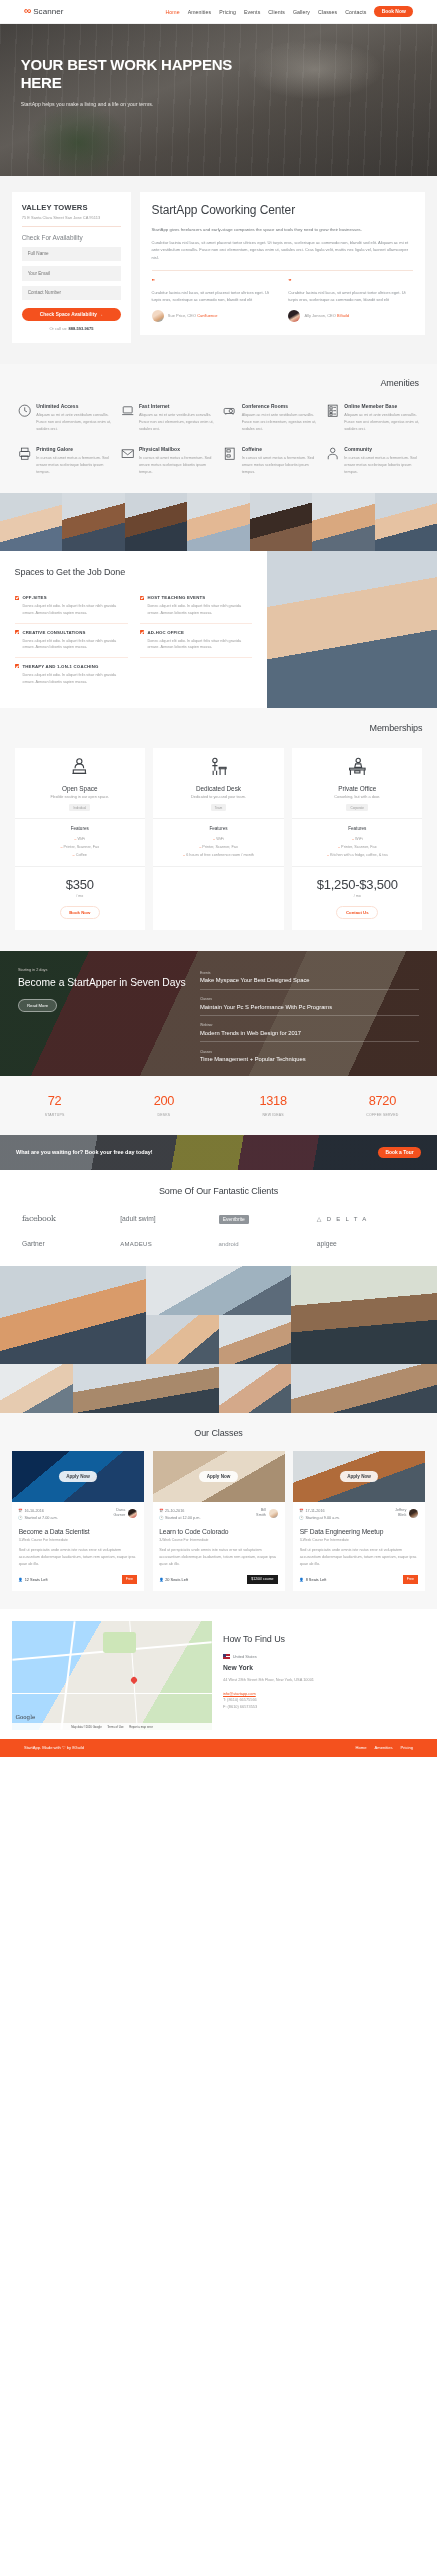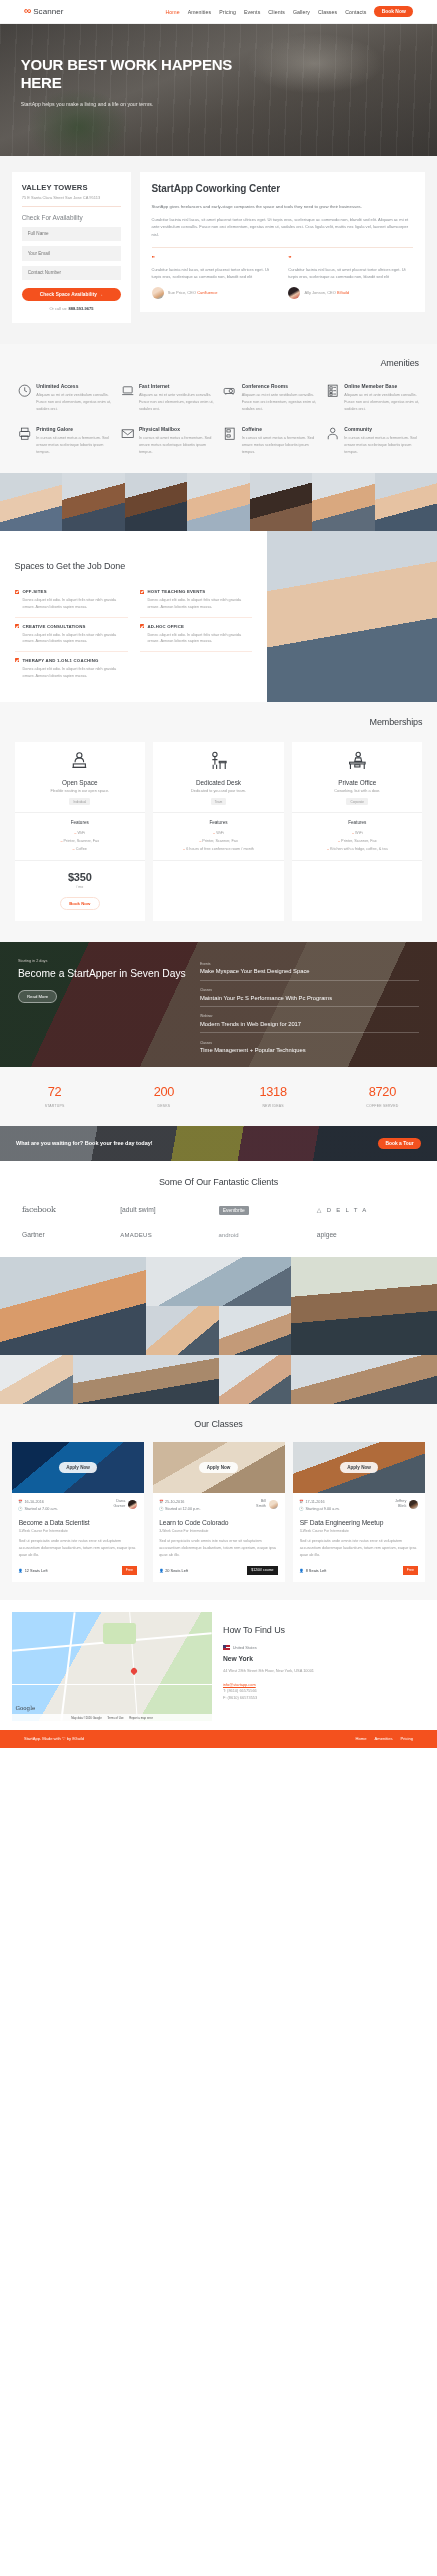--- a/index.html
+++ b/index.html
@@ -26,21 +26,21 @@
   }
   .nav-links a.active { color: #f4511e; }
   .btn-orange {
     background: #f4511e; color: #fff; border-radius: 12px; border: none;
     font-size: 4.9px; padding: 3px 7.3px; font-weight: 700; cursor: pointer;
     font-family: "Liberation Sans", sans-serif;
   }
 
   
   .hero {
-    height: 132px; position: relative; overflow: hidden;
+    height: 152px; position: relative; overflow: hidden;
     background:
       linear-gradient(rgba(35,32,30,.55), rgba(35,32,30,.6)),
       linear-gradient(160deg,#6d6a66 0%,#98938c 22%,#b9b3aa 40%,#8e877e 60%,#5d5a56 100%);
   }
   .hero:after{
     content:""; position:absolute; inset:0;
     background:
       radial-gradient(ellipse 73px 55px at 18% 78%, rgba(40,70,35,.55), transparent 70%),
       radial-gradient(ellipse 97px 43px at 72% 30%, rgba(200,195,185,.35), transparent 70%),
       repeating-linear-gradient(92deg, rgba(255,255,255,.05) 0 1.2px, transparent 1.2px 16px);
@@ -66,21 +66,21 @@
   }
   .submit {
     width: 100%; background: #f4511e; color: #fff; border: none; border-radius: 12px;
     height: 13.4px; font-size: 4.7px; font-weight: 700; margin-top: 2.4px; cursor: pointer;
     font-family: "Liberation Sans", sans-serif; letter-spacing: 0.1px;
   }
   .callus { text-align: center; font-size: 4px; color: #9b9b9b; margin-top: 4.9px; }
   .callus b { color: #3d4146; }
 
   .about-card { background: #fff; flex: 1; padding: 11px 12px 13.4px; }
-  .about-card h2 { font-size: 10px; font-weight: 700; color: #3d4146; letter-spacing: -0.1px; }
+  .about-card h2 { font-size: 12px; font-weight: 400; color: #3d4146; letter-spacing: -0.1px; }
   .about-card .lead { font-size: 4.3px; color: #6f7478; margin-top: 8.5px; line-height: 1.7; }
   .about-card .body { font-size: 4.1px; color: #8a8f94; margin-top: 6px; line-height: 1.85; }
   .hr-soft { height:0.6px; background:#f6e3d9; margin:8.5px 0 0; }
   .quotes { display: flex; gap: 12px; margin-top: 8.5px; }
   .quote { flex: 1; }
   .qmark { color: #f4511e; font-size: 6.7px; font-weight: 700; line-height: 1; }
   .quote p { font-size: 4px; color: #8a8f94; line-height: 1.85; margin-top: 3px; }
   .person { display: flex; align-items: center; gap: 4.3px; margin-top: 6px; }
   .avatar { width: 12px; height: 12px; border-radius: 50%; flex: none; }
   .avatar.a1 { background: linear-gradient(150deg,#f3d9c4 40%,#d8a377 70%,#6aa6c9); }
@@ -104,21 +104,21 @@
   .ps1{background:linear-gradient(165deg,#cfd6db 0 38%,#e8c9ad 38% 66%,#5b6f87 66%);}
   .ps2{background:linear-gradient(165deg,#d5dbe0 0 36%,#8a5a3c 36% 62%,#3f4d5e 62%);}
   .ps3{background:linear-gradient(165deg,#cdd4da 0 34%,#6b4630 34% 60%,#2f3a47 60%);}
   .ps4{background:linear-gradient(165deg,#d8dde1 0 36%,#e3b894 36% 64%,#9fb0c0 64%);}
   .ps5{background:linear-gradient(165deg,#d2d8dd 0 35%,#3a2b24 35% 62%,#7e5c46 62%);}
   .ps6{background:linear-gradient(165deg,#dbe0e4 0 37%,#d9a87f 37% 65%,#5d6b7a 65%);}
   .ps7{background:linear-gradient(165deg,#ced5db 0 36%,#e6c2a2 36% 63%,#46586b 63%);}
 
   
   .spaces { display: flex; background: #fff; }
-  .spaces-left { width: 267px; padding: 16px 14.6px 17px; margin-top: 14px; }
+  .spaces-left { width: 267px; padding: 16px 14.6px 17px; }
   .spaces-left h2 { font-size: 9px; font-weight: 400; color: #3d4146; letter-spacing: -0.1px; }
   .sp-grid { display: grid; grid-template-columns: 1fr 1fr; gap: 0 12px; margin-top: 13.4px; }
   .sp-item { padding: 5.5px 0 6px; border-bottom: 0.6px solid #fbe9e1; }
   .sp-head { display: flex; align-items: center; gap: 3.6px; }
   .sp-check { width: 4.3px; height: 4.3px; background: #f4511e; border-radius: 0.6px; position: relative; flex: none;}
   .sp-check:after{content:"";position:absolute;left:1.1px;top:0.6px;width:1.3px;height:2.4px;border:solid #fff;border-width:0 0.7px 0.7px 0;transform:rotate(42deg);}
   .sp-head h5 { font-size: 4.3px; color: #3d4146; font-weight: 700; letter-spacing: 0.2px; }
   .sp-item p { font-size: 3.8px; color: #9b9b9b; line-height: 1.8; margin-top: 3px; padding-left: 8px; }
   .spaces-right { flex: 1; background: linear-gradient(170deg,#cdd5dc 0 30%,#e4c4a6 30% 58%,#566a7d 58%); }
 
@@ -131,21 +131,21 @@
   .plan h4 { font-size: 6.4px; font-weight: 400; color: #3d4146; margin-top: 4.9px; }
   .plan .sub { font-size: 3.8px; color: #9b9b9b; margin-top: 3px; }
   .tag { display: inline-block; background: #f0f0f0; color: #9b9b9b; font-size: 3px;
          padding: 1.2px 4.3px; border-radius: 1.2px; margin-top: 5.5px; }
   .plan-mid { border-top: 0.6px solid #f0f0f0; border-bottom: 0.6px solid #f0f0f0; padding: 6.7px 4.9px 8px; }
   .plan-mid .ft { font-size: 4.6px; color: #3d4146; }
   .plan-mid ul { list-style: none; margin-top: 4.9px; }
   .plan-mid li { font-size: 3.8px; color: #9b9b9b; padding: 1.8px 0; }
   .plan-mid li:before { content: "– "; color: #f4511e; }
   .plan-bot { padding: 9.7px 4.9px 11px; }
-  .price { font-size: 11px; color: #3d4146; font-weight: 700; letter-spacing: -0.2px; }
+  .price { font-size: 13px; color: #3d4146; font-weight: 400; letter-spacing: -0.2px; }
   .per { font-size: 3.6px; color: #9b9b9b; margin-top: 1.8px; }
   .ghost {
     margin-top: 8.5px; display: inline-block; border: 0.6px solid #fbe0d4; border-radius: 12px;
     color: #f4511e; font-size: 4.3px; font-weight: 700; padding: 3px 8.5px; background: #fff; cursor: pointer;
     font-family: "Liberation Sans", sans-serif;
   }
 
   
   .events { position: relative; height: 125px; overflow: hidden;
     background: linear-gradient(rgba(28,26,25,.62),rgba(28,26,25,.62)),
@@ -560,20 +560,25 @@
           <span class="tag">Corporate</span>
         </div>
         <div class="plan-mid">
           <div class="ft">Features</div>
           <ul>
             <li>WiFi</li>
             <li>Printer, Scanner, Fax</li>
             <li>Kitchen with a fridge, coffee, &amp; tea</li>
           </ul>
         </div>
+        <div class="plan-bot">
+          <div class="price">$1,250-$3,500</div>
+          <div class="per">/ mo</div>
+          <button class="ghost">Contact Us</button>
+        </div>
       </div>
 
     </div>
   </div>
 
   <div class="events">
     <div class="events-inner">
       <div class="ev-left">
         <div class="ev-kicker">Starting in 2 days</div>
         <h2>Become a StartApper in Seven Days</h2>

